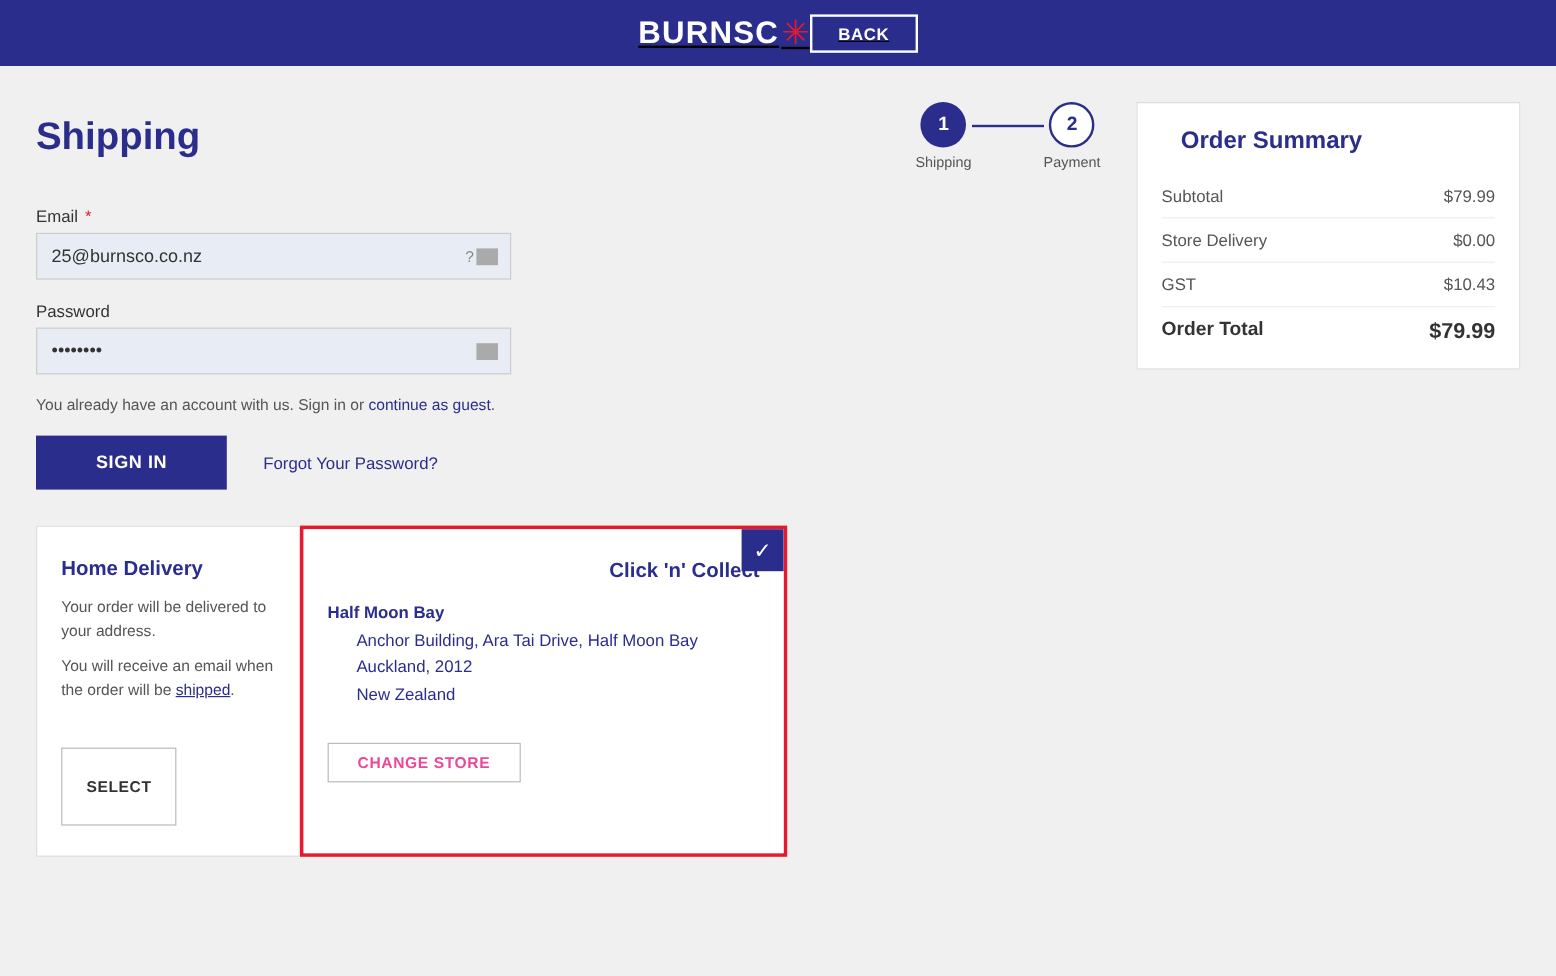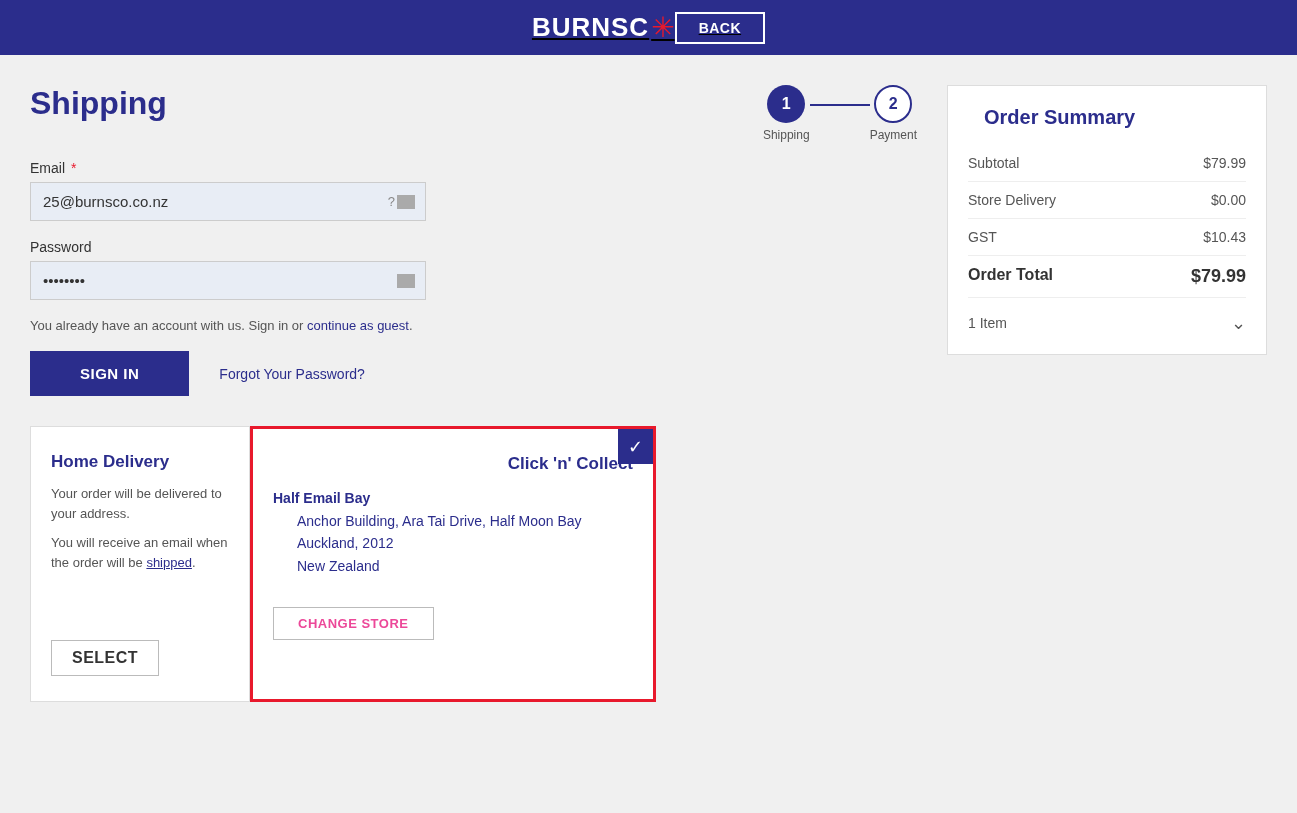--- a/index.html
+++ b/index.html
@@ -55,23 +55,23 @@
     }
 
     
     .right-col {
       width: 320px;
     }
 
     
     .shipping-title-row {
       display: flex;
-      align-items: flex-start;
+      align-items: center;
       justify-content: space-between;
-      margin-bottom: 18px;
+      margin-bottom: 30px;
     }
 
     .page-title {
       color: #2b2d8c;
       font-size: 32px;
       font-weight: bold;
     }
 
     
     .stepper {
@@ -215,22 +215,22 @@
       color: #555;
       margin-bottom: 10px;
       line-height: 1.5;
     }
     .home-delivery-text a {
       color: #2b2d8c;
     }
     .select-button {
       background: white;
       border: 1px solid #bbb;
-      padding: 8px 20px;
-      font-size: 16px;
+      padding: 24px 20px;
+      font-size: 13px;
       font-weight: bold;
       cursor: pointer;
       margin-top: auto;
       width: fit-content;
       letter-spacing: 0.5px;
       color: #333;
     }
 
     
     .clickncollect-wrapper {
@@ -409,21 +409,21 @@
         <div class="home-delivery-text">
           You will receive an email when the order will be <a href="#">shipped</a>.
         </div>
         <button class="select-button">SELECT</button>
       </div>
 
       <div class="clickncollect-wrapper">
         <div class="clickncollect-card">
           <div class="check-badge">✓</div>
           <div class="clickncollect-title">Click 'n' Collect</div>
-          <div class="store-name">Half Email Bay</div>
+          <div class="store-name">Half Moon Bay</div>
           <div class="store-address">
             <span>Anchor Building, Ara Tai Drive, Half Moon Bay</span><br>
             <span>Auckland, 2012</span><br>
             <span>New Zealand</span>
           </div>
           <button class="change-store-button" style="margin-top:30px;">CHANGE STORE</button>
         </div>
       </div>
     </div>
   </div>
@@ -440,19 +440,15 @@
         <span>$0.00</span>
       </div>
       <div class="summary-row">
         <span>GST</span>
         <span>$10.43</span>
       </div>
       <div class="summary-row total">
         <span>Order Total</span>
         <span class="amount">$79.99</span>
       </div>
-      <div class="items-row">
-        <span>1 Item</span>
-        <span class="chevron-down">⌄</span>
-      </div>
     </div>
   </div>
 </div>
 
 </body></html>

